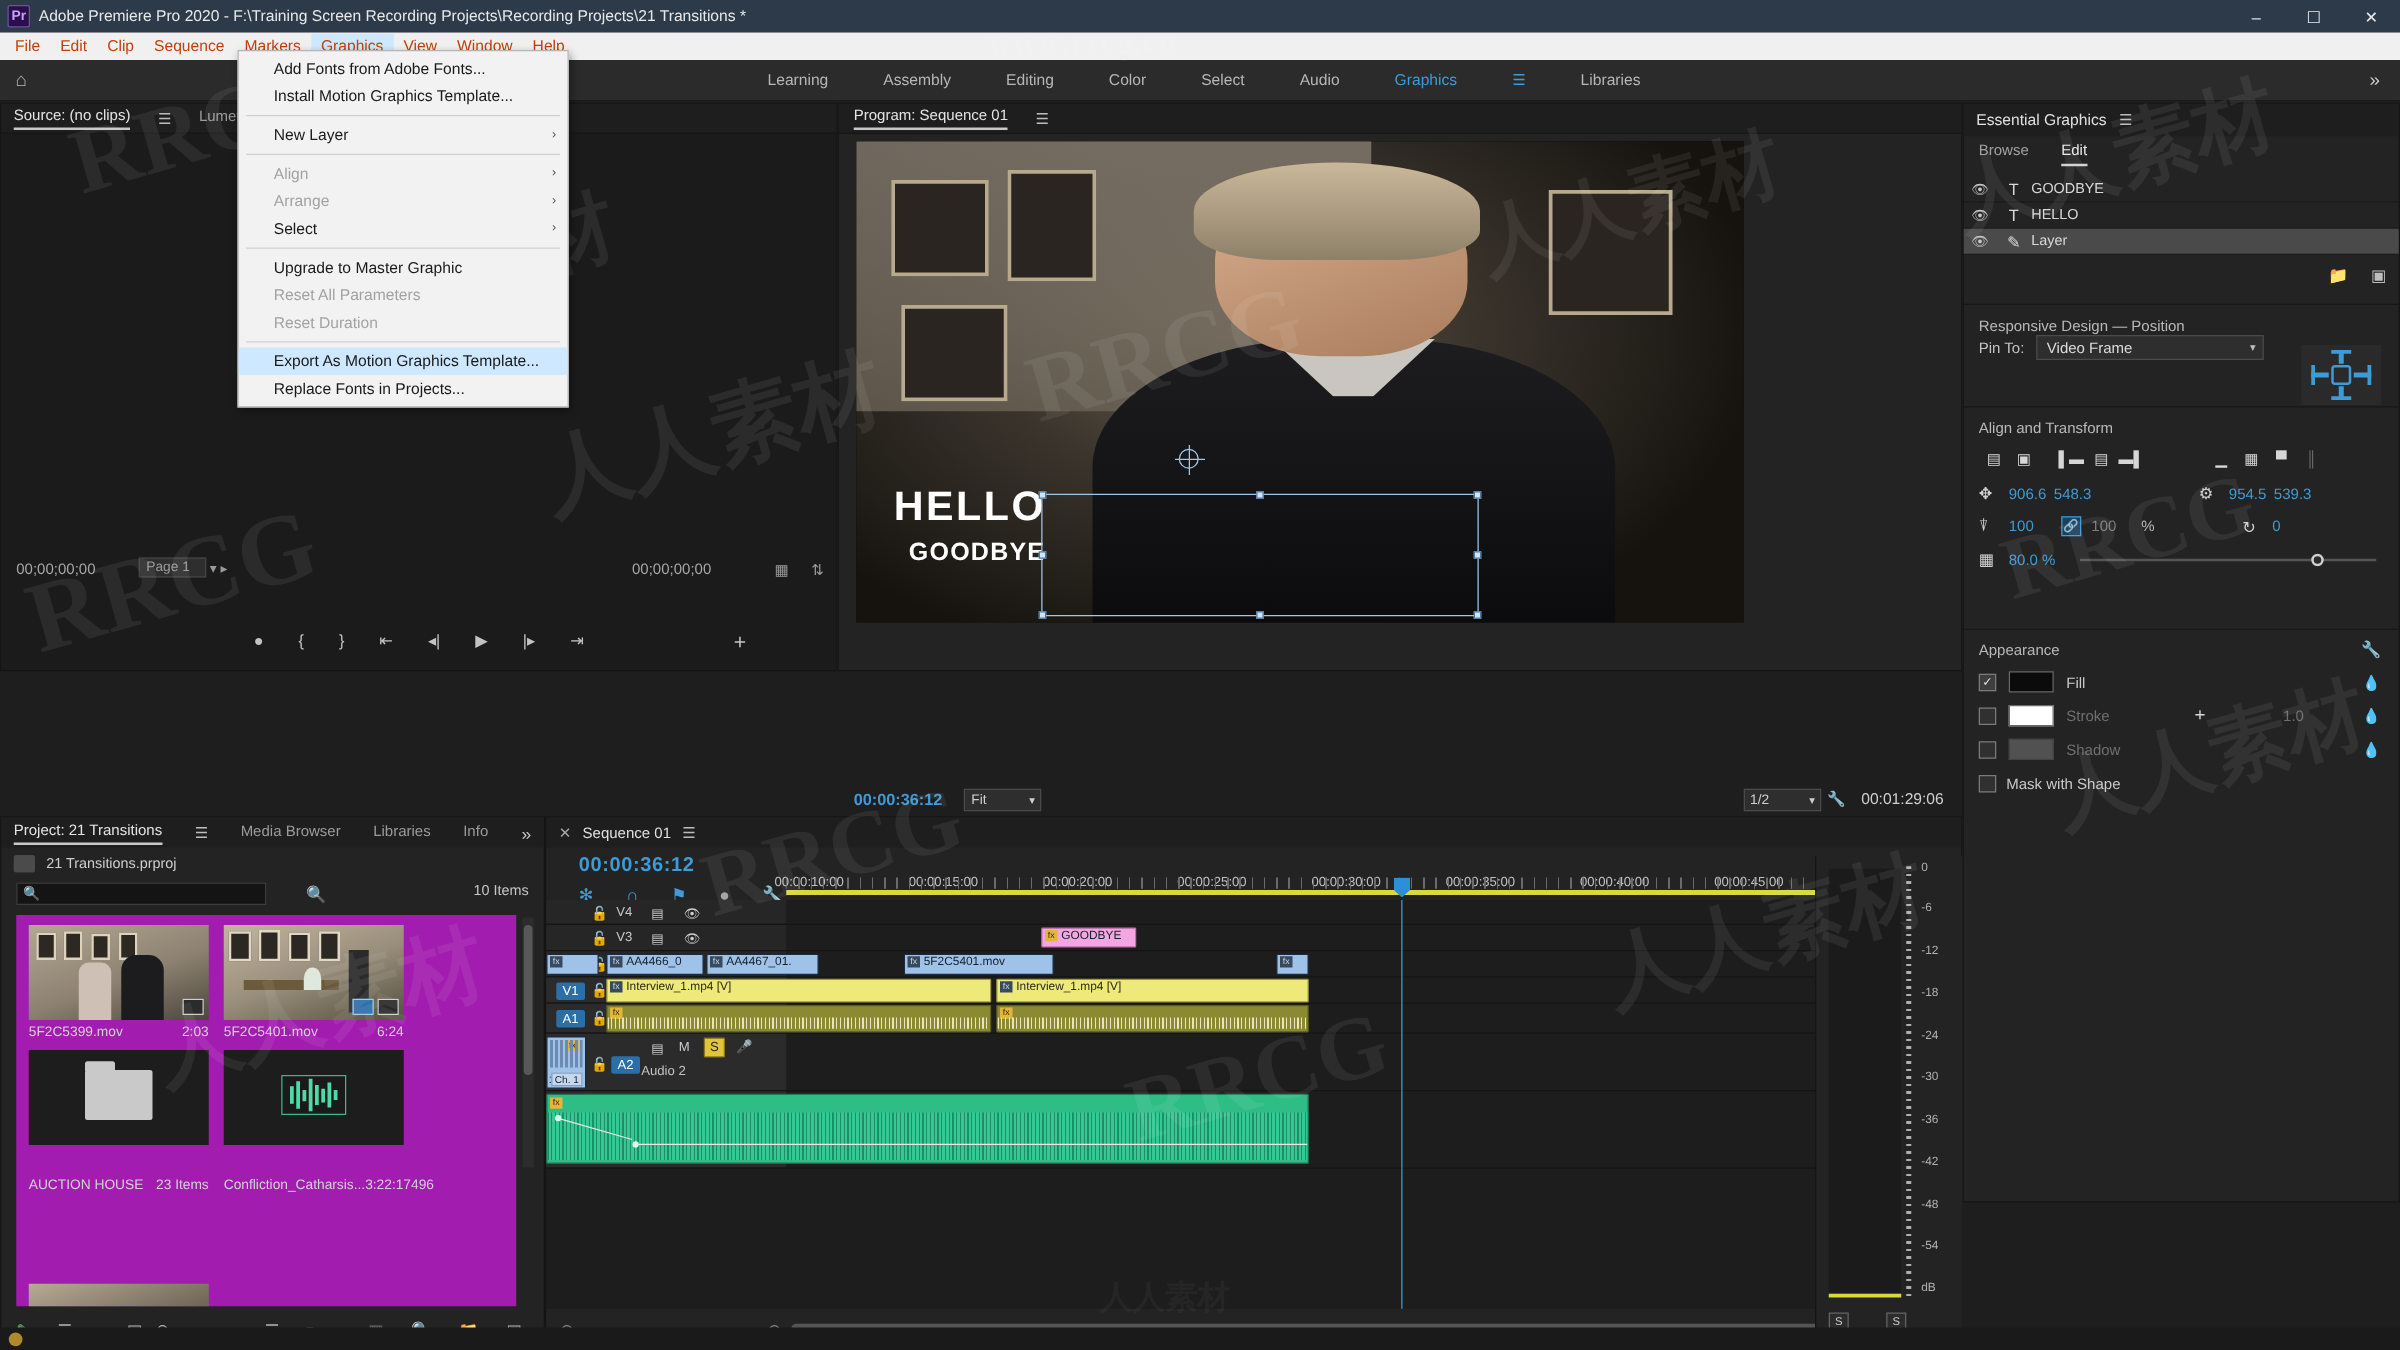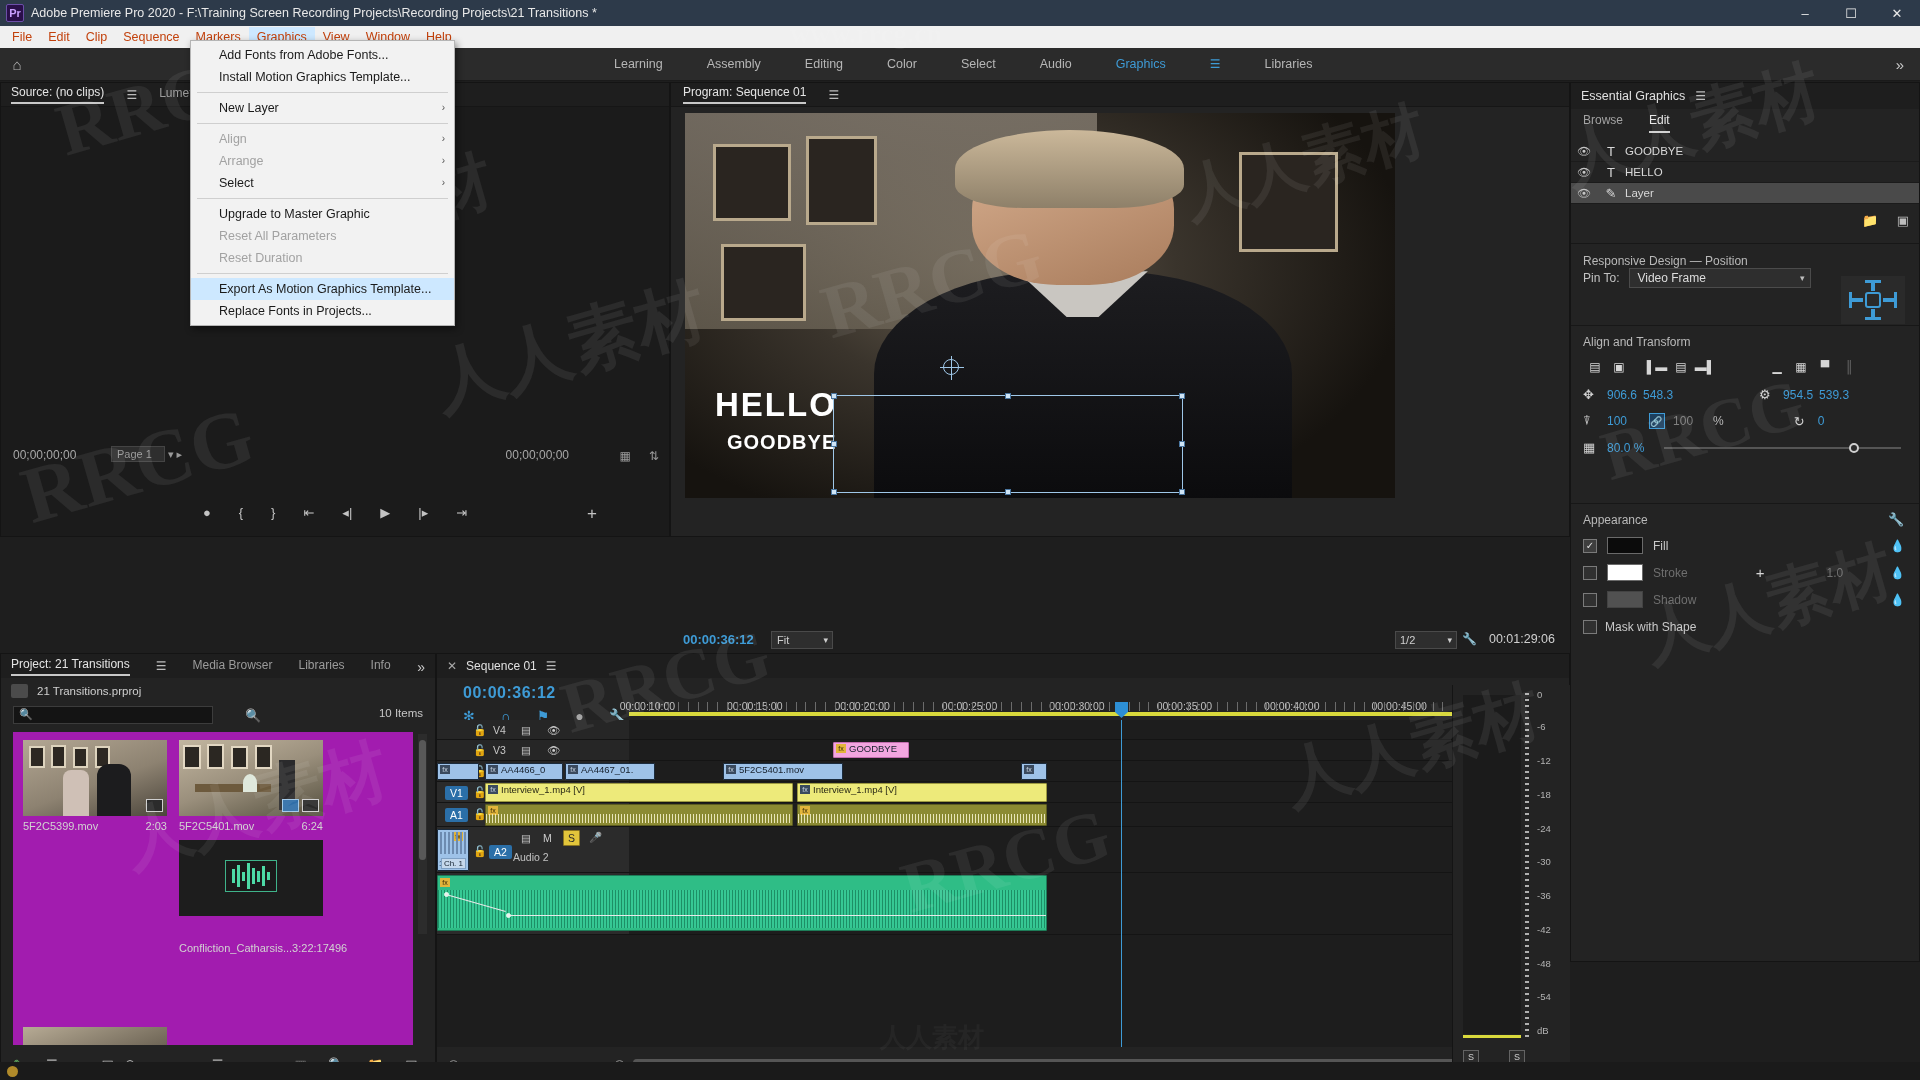--- a/index.html
+++ b/index.html
@@ -589,20 +589,29 @@
           <div style="position:absolute;left:100px;top:20px;width:16px;height:50px;background:#2a2a2c"></div>
           <div class="badge blue" style="right:24px;bottom:4px"></div>
           <div class="badge" style="right:4px;bottom:4px"></div>
         </div>
         <div class="binlabel">
           <span>5F2C5401.mov</span>
           <span>6:24</span>
         </div>
       </div>
 
+      <div class="binitem" style="left:10px;top:108px">
+        <div class="thumb" style="background:#1d1d1d">
+          <div class="folderic"></div>
+        </div>
+        <div class="binlabel" style="margin-top:26px">
+          <span>AUCTION HOUSE</span>
+          <span>23 Items</span>
+        </div>
+      </div>
 
       <div class="binitem" style="left:166px;top:108px">
         <div class="thumb" style="background:#1d1d1d;position:relative">
           <div class="wavebox">
             <span style="height:14px"></span>
               <span style="height:22px"></span>
               <span style="height:9px"></span>
             <span style="height:26px"></span>
               <span style="height:16px"></span>
               <span style="height:11px"></span>

